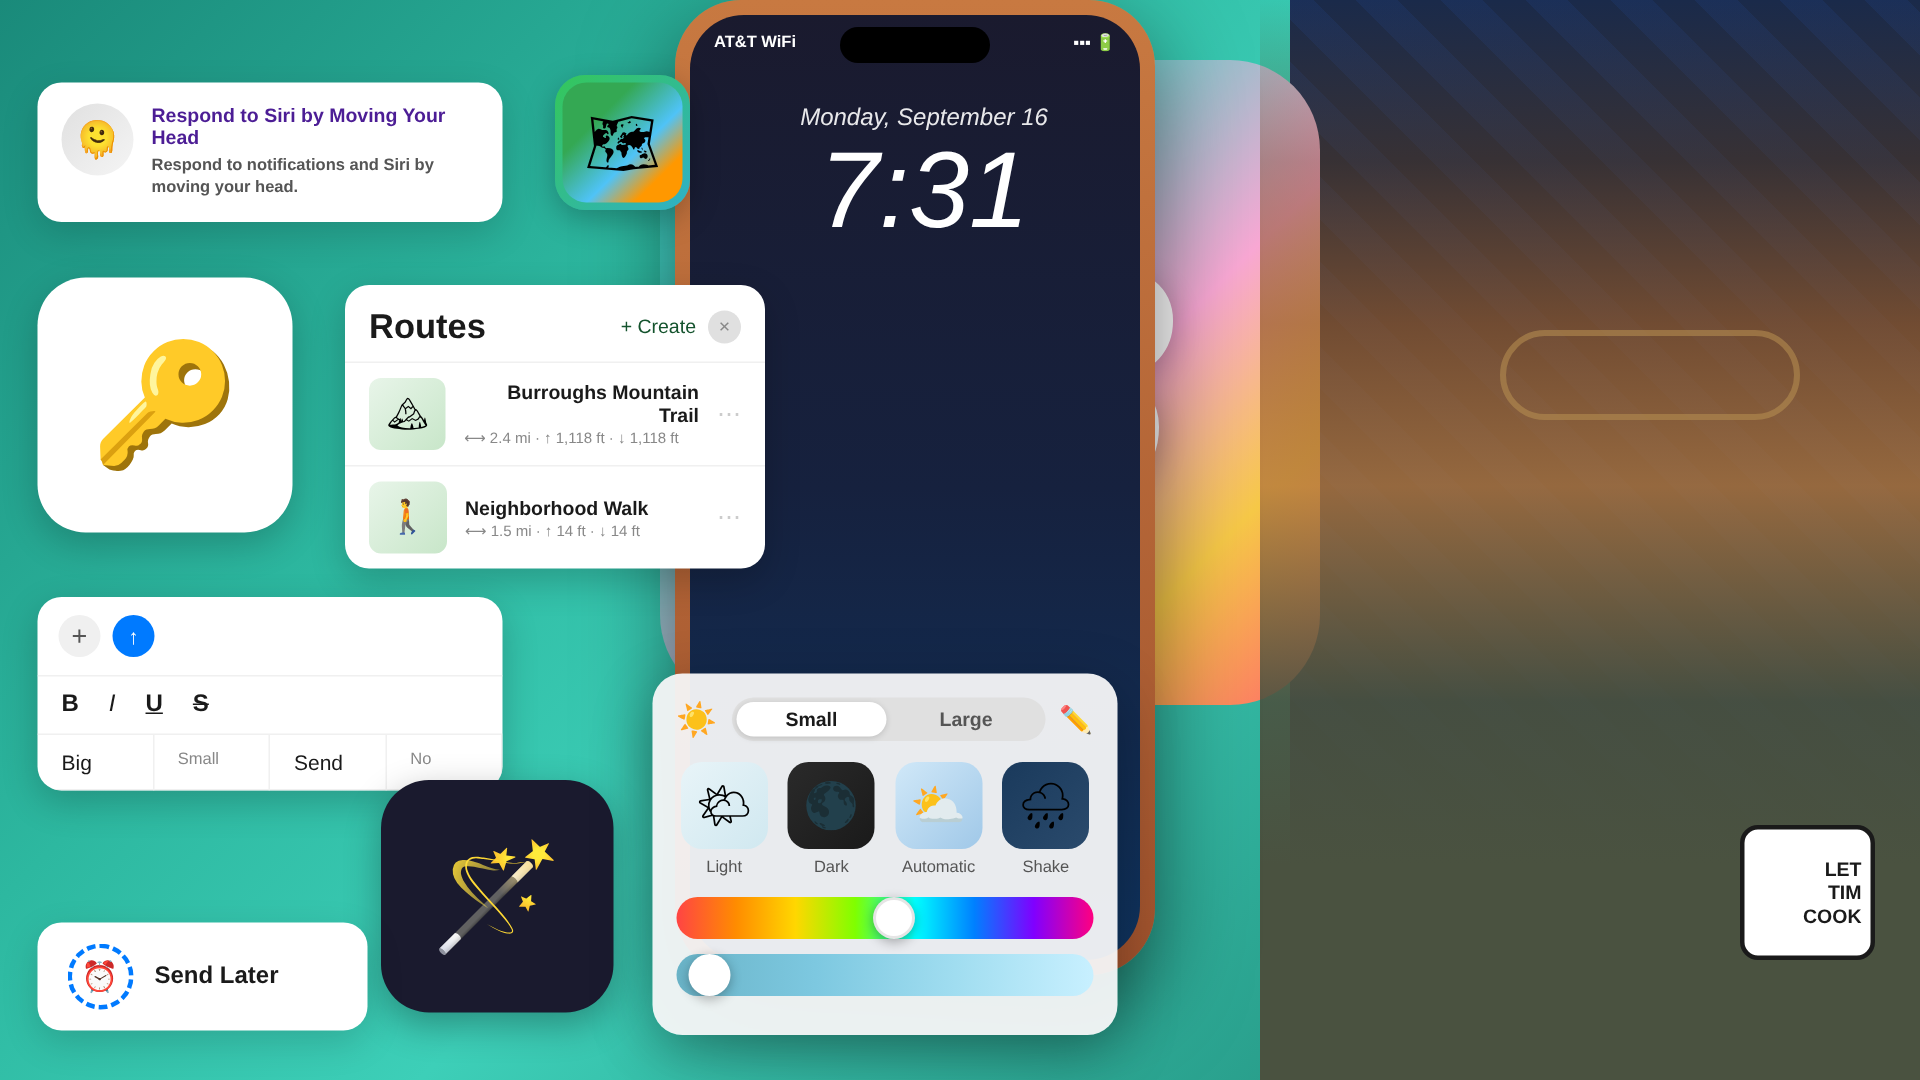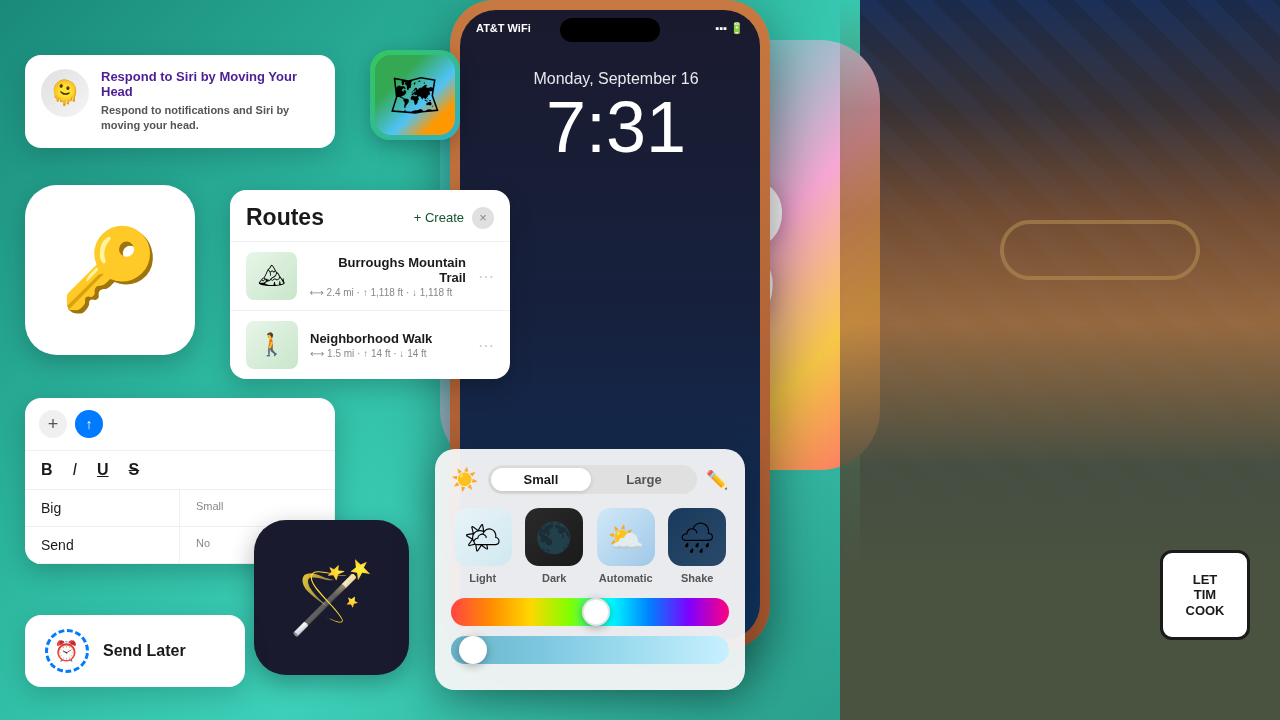--- a/index.html
+++ b/index.html
@@ -98,20 +98,21 @@
       font-weight: 600;
       z-index: 4;
     }
     .iphone-time {
       position: absolute;
       top: 60px;
       left: 12px;
       right: 0;
       text-align: center;
       color: white;
+      font-style: italic;
     }
     .iphone-date {
       font-size: 16px;
       font-weight: 400;
       opacity: 0.9;
     }
     .iphone-big-time {
       font-size: 72px;
       font-weight: 100;
       line-height: 1.1;
@@ -336,21 +337,21 @@
     .fmt-btn {
       font-size: 16px;
       font-weight: 700;
       color: #1a1a1a;
     }
     .fmt-btn.italic { font-style: italic; font-weight: 400; }
     .fmt-btn.underline { text-decoration: underline; }
     .fmt-btn.strike { text-decoration: line-through; }
     .size-row {
       display: grid;
-      grid-template-columns: 1fr 1fr;
+      grid-template-columns: 1fr 1fr 1fr 1fr;
     }
     .size-btn {
       padding: 10px 16px;
       font-size: 14px;
       color: #1a1a1a;
       border-right: 1px solid #f0f0f0;
       border-bottom: 1px solid #f0f0f0;
     }
     .size-btn.small-label { font-size: 11px; color: #888; }
 
@@ -481,21 +482,21 @@
     }
     .appearance-thumb.auto-style {
       background: linear-gradient(135deg, #d0e8f8, #a0c8e8);
     }
     .appearance-thumb.tinted-style {
       background: linear-gradient(135deg, #1a3a5c, #2a4a6c);
     }
     .appearance-label {
       font-size: 11px;
       color: #555;
-      font-weight: 700;
+      font-weight: 400;
     }
     .color-slider-container {
       margin-bottom: 10px;
     }
     .rainbow-slider {
       width: 100%;
       height: 28px;
       border-radius: 14px;
       background: linear-gradient(to right, #ff4444, #ff8c00, #ffd700, #7fff00, #00ffff, #0080ff, #8000ff, #ff0080);
       position: relative;
@@ -546,21 +547,21 @@
     .tim-cook-badge {
       position: absolute;
       bottom: 80px;
       right: 30px;
       width: 90px;
       height: 90px;
       background: white;
       border-radius: 12px;
       display: flex;
       flex-direction: column;
-      align-items: center;
+      align-items: flex-end;
       justify-content: center;
       z-index: 30;
       font-weight: 900;
       font-size: 13px;
       color: #1a1a1a;
       line-height: 1.2;
       text-align: center;
       border: 3px solid #1a1a1a;
       padding: 6px;
     }

